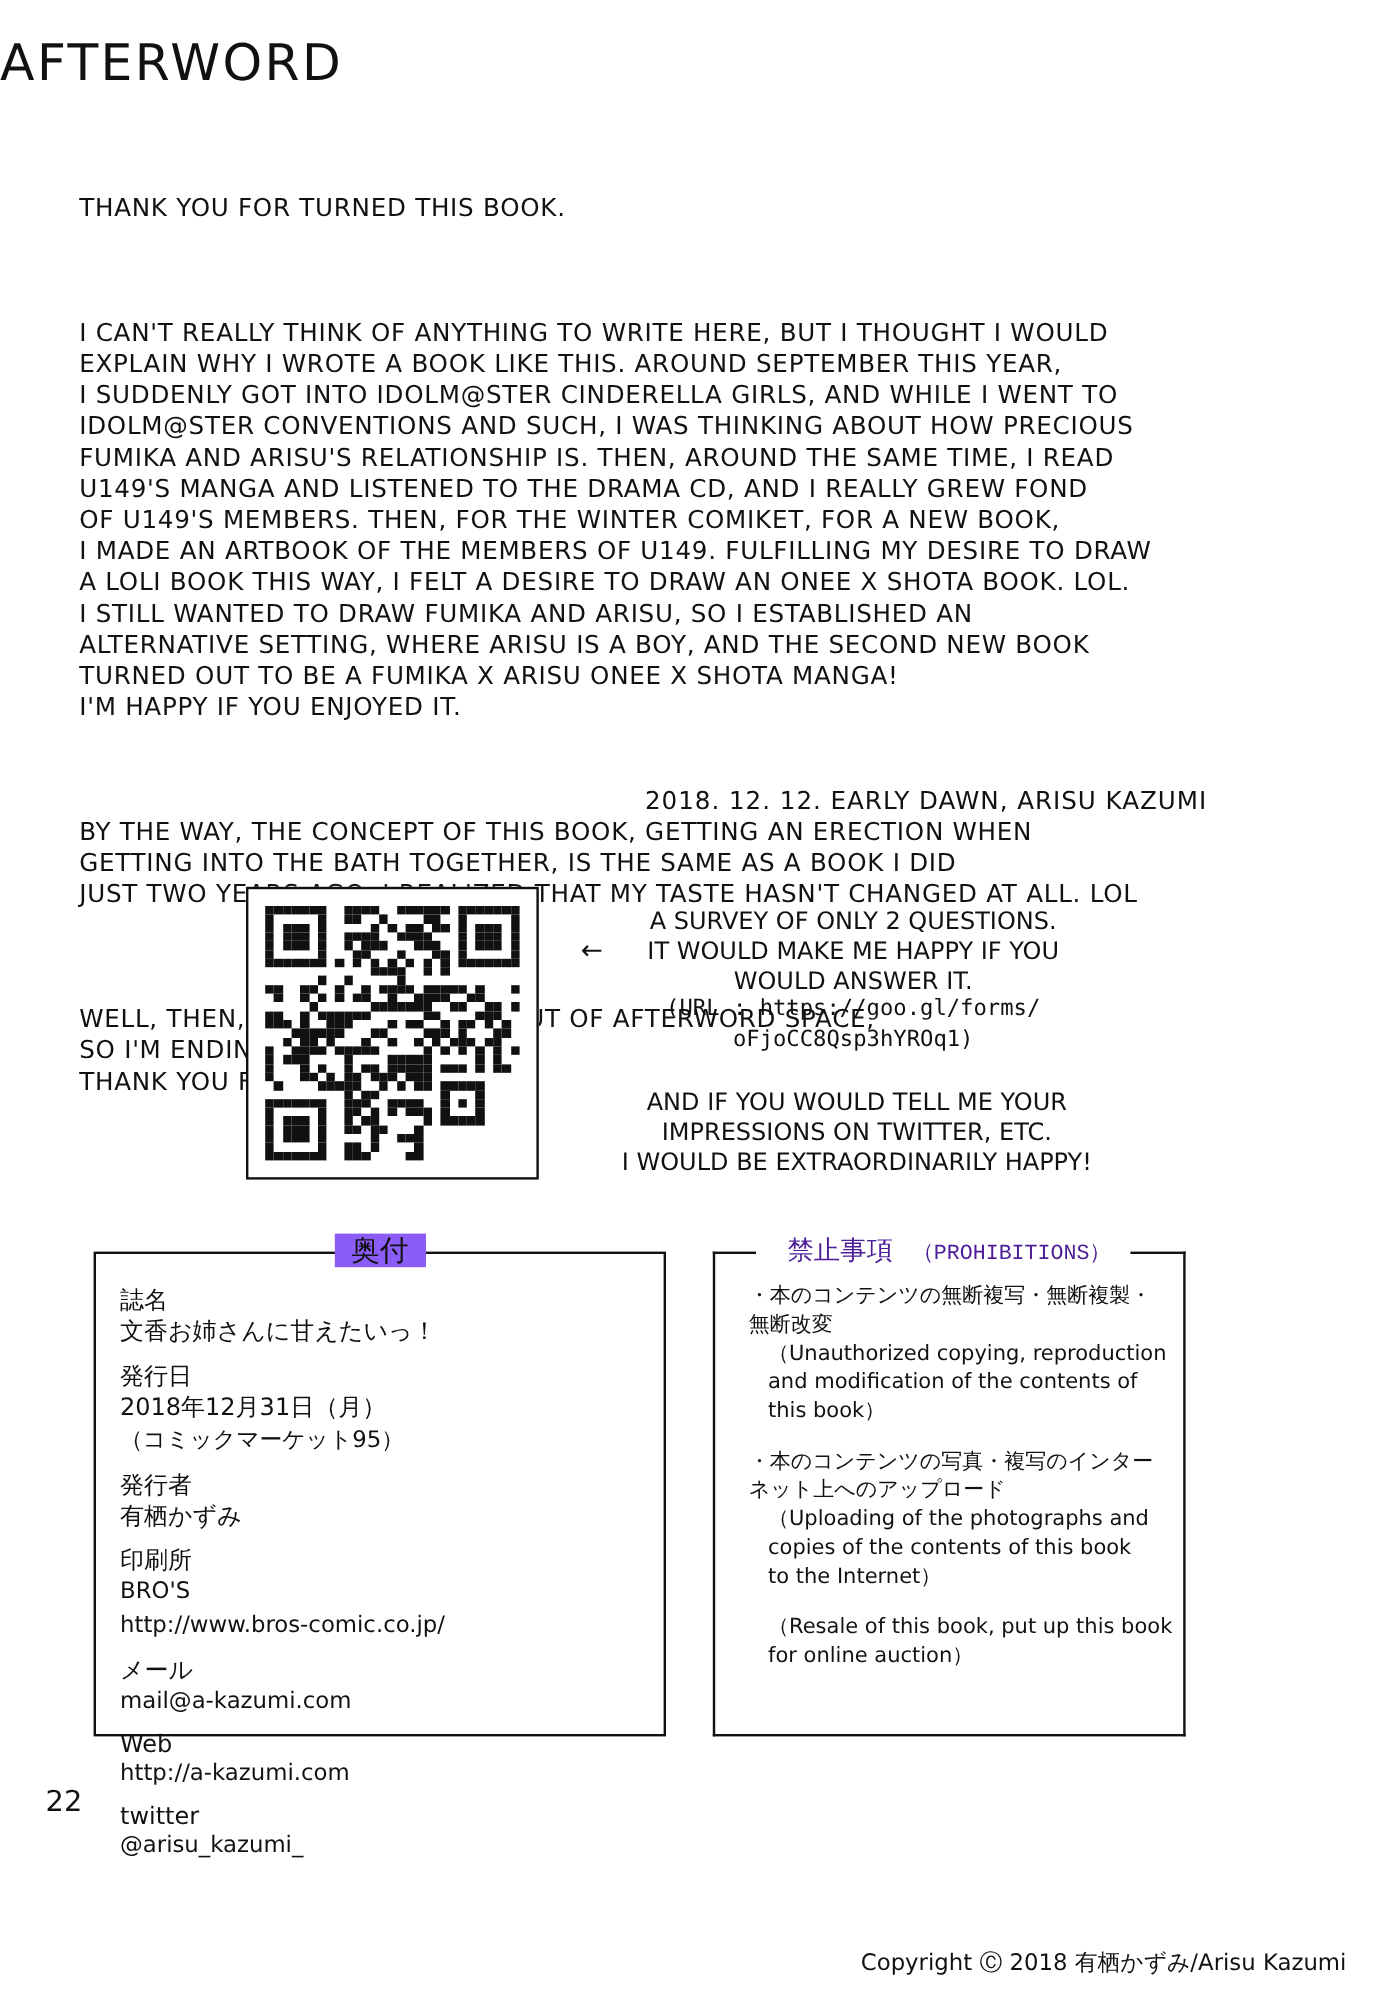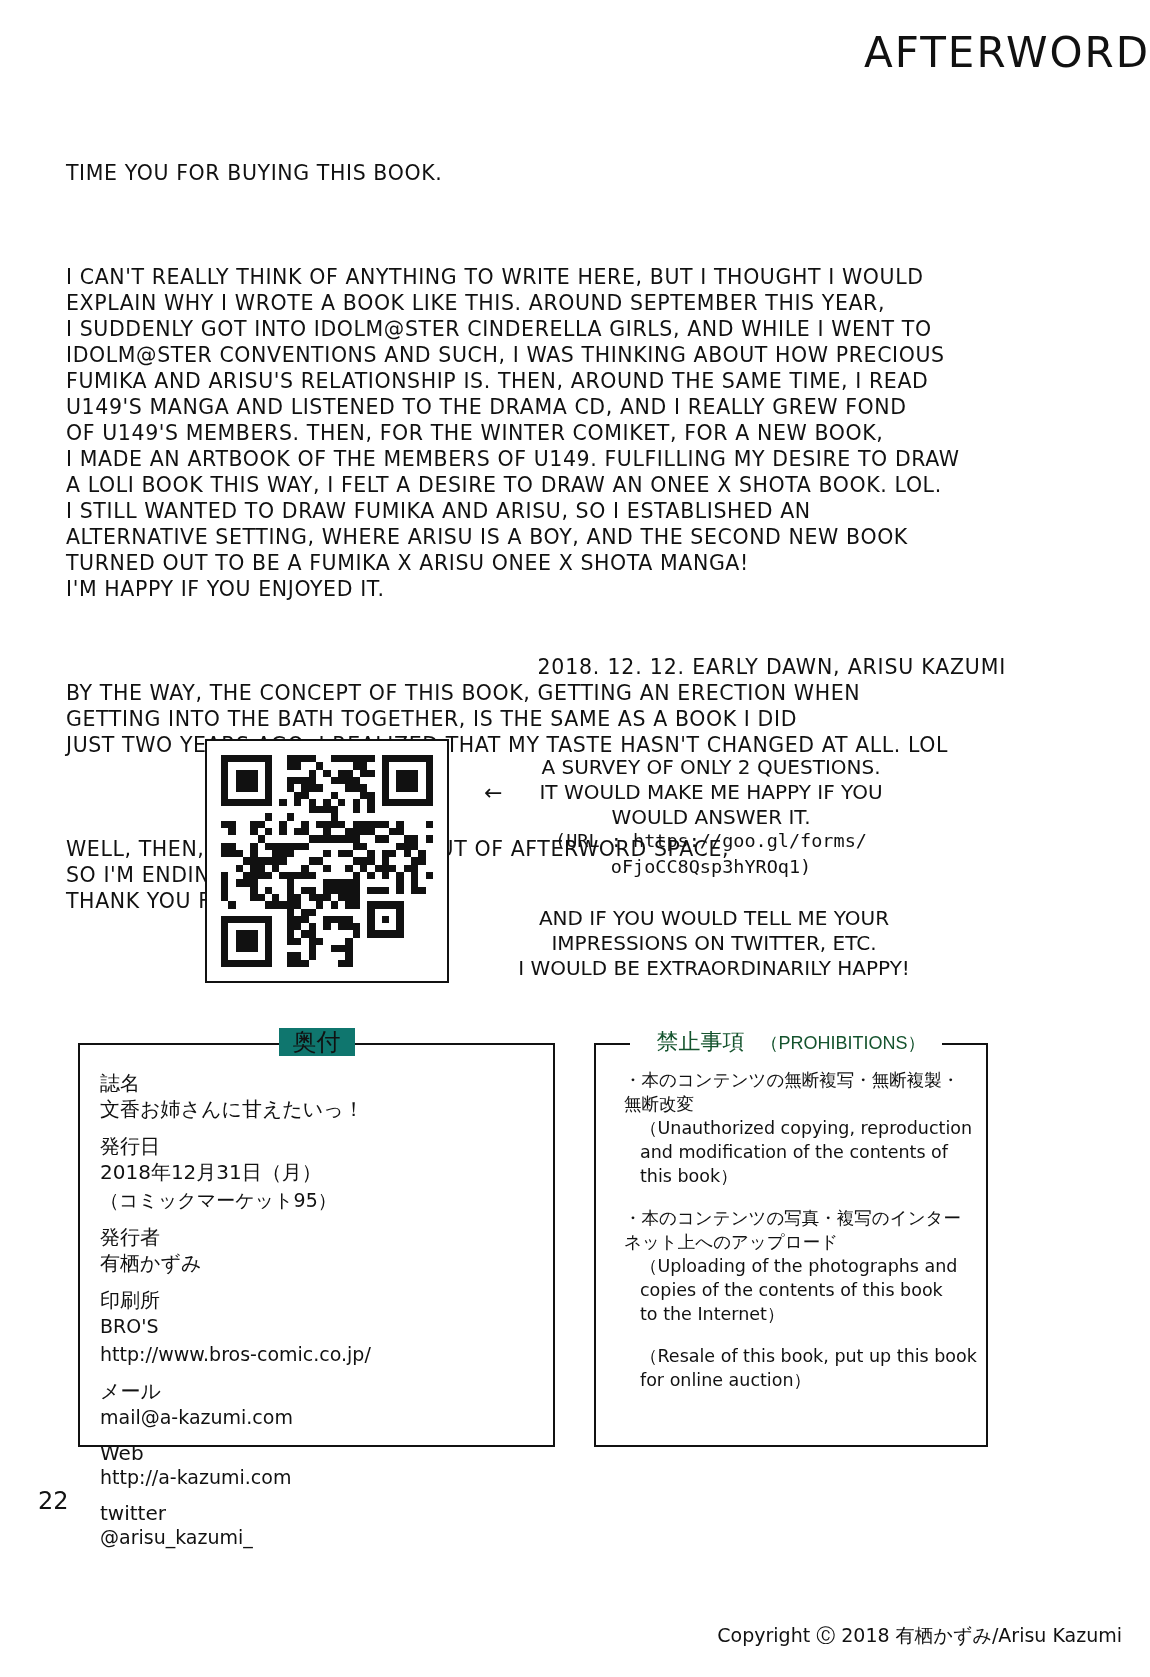--- a/index.html
+++ b/index.html
@@ -20,21 +20,21 @@
     position: absolute;
     inset: 0;
   }
 
   
   .title {
     position: absolute;
     top: 28px;
     left: 0;
     width: 1150px;
-    text-align: right;
+    text-align: left;
     font-size: 42px;
     letter-spacing: 2px;
     font-family: "DejaVu Sans", sans-serif;
     font-weight: 400;
     color: #111;
   }
 
   
   .body-text {
     position: absolute;
@@ -139,21 +139,21 @@
   }
   .colophon-legend {
     position: absolute;
     left: 78px;
     top: 1026px;
     width: 477px;
     text-align: center;
     pointer-events: none;
   }
   .colophon-legend span {
-    background: #0f766e;
+    background: #8b5cf6;
     padding: 0 14px;
     font-size: 24px;
     font-family: "DejaVu Sans", sans-serif;
     color: #111;
   }
   .colophon-rows {
     position: absolute;
     left: 100px;
     top: 1070px;
     width: 450px;
@@ -216,22 +216,22 @@
     position: absolute;
     left: 594px;
     top: 1027px;
     width: 394px;
     text-align: center;
   }
   .prohib-legend span {
     background: #fff;
     padding: 0 8px;
     font-size: 22px;
-    font-family: Liberation Sans, sans-serif;
-    color: #14532d;
+    font-family: Liberation Mono, monospace;
+    color: #4c1d95;
     margin-top: 44px;
   }
   .prohib-legend span .en { font-size: 18px; }
   .prohib-list {
     position: absolute;
     left: 604px;
     top: 1068px;
     width: 378px;
     font-family: "DejaVu Sans", sans-serif;
     font-size: 17.5px;
@@ -265,21 +265,21 @@
   }
 </style>
 </head>
 <body>
 
 <div class="page">
 
   <div class="title">AFTERWORD</div>
 
   <div class="body-text">
-    <p class="para">TIME YOU FOR BUYING THIS BOOK.</p>
+    <p class="para">THANK YOU FOR TURNED THIS BOOK.</p>
     <p class="para">I CAN'T REALLY THINK OF ANYTHING TO WRITE HERE, BUT I THOUGHT I WOULD
 EXPLAIN WHY I WROTE A BOOK LIKE THIS. AROUND SEPTEMBER THIS YEAR,
 I SUDDENLY GOT INTO IDOLM@STER CINDERELLA GIRLS, AND WHILE I WENT TO
 IDOLM@STER CONVENTIONS AND SUCH, I WAS THINKING ABOUT HOW PRECIOUS
 FUMIKA AND ARISU'S RELATIONSHIP IS. THEN, AROUND THE SAME TIME, I READ
 U149'S MANGA AND LISTENED TO THE DRAMA CD, AND I REALLY GREW FOND
 OF U149'S MEMBERS. THEN, FOR THE WINTER COMIKET, FOR A NEW BOOK,
 I MADE AN ARTBOOK OF THE MEMBERS OF U149. FULFILLING MY DESIRE TO DRAW
 A LOLI BOOK THIS WAY, I FELT A DESIRE TO DRAW AN ONEE X SHOTA BOOK. LOL.
 I STILL WANTED TO DRAW FUMIKA AND ARISU, SO I ESTABLISHED AN

